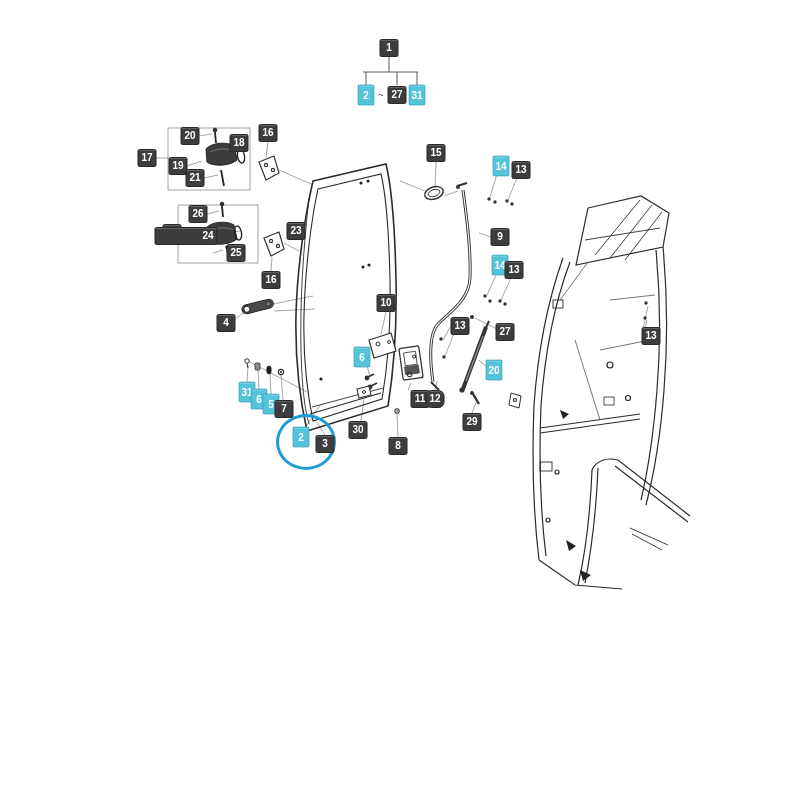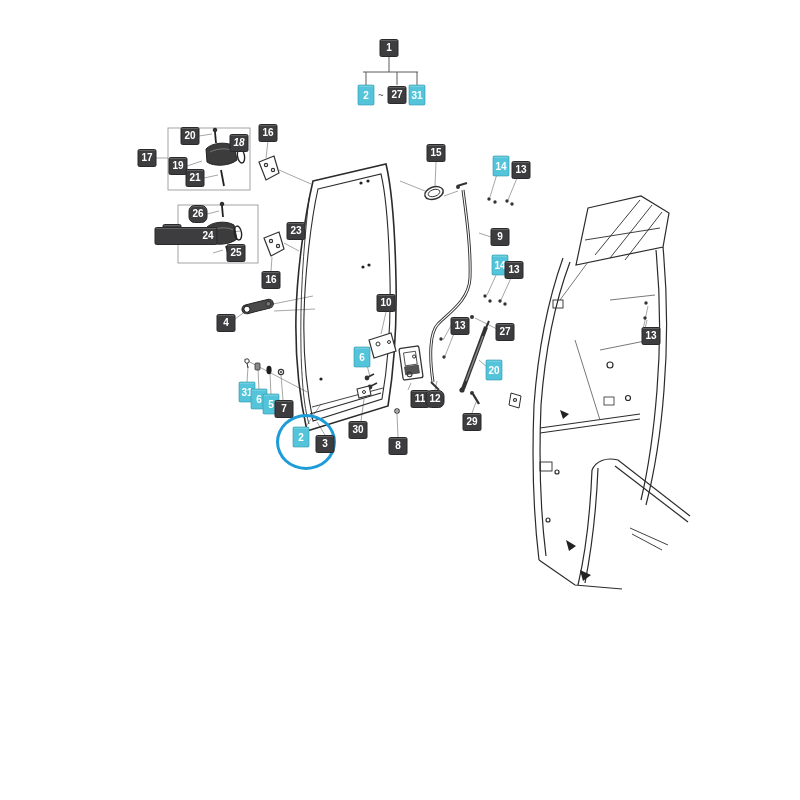--- a/index.html
+++ b/index.html
@@ -241,29 +241,29 @@
 
   <div id="highlight-circle" style="left: 276px; top: 414px; width: 54px; height: 50px;"></div>
 
   <div id="labels">
       <div class="lbl dark" style="left: 389px; top: 48px;">1</div>
       <div class="lbl cyan" style="left: 366px; top: 95px;">2</div>
       <div class="lbl plain" style="left: 381px; top: 95px;">~</div>
       <div class="lbl dark" style="left: 397px; top: 95px;">27</div>
       <div class="lbl cyan" style="left: 417px; top: 95px;">31</div>
       <div class="lbl dark" style="left: 190px; top: 136px;">20</div>
-      <div class="lbl dark" style="left: 239px; top: 143px; font-style: italic;">18</div>
+      <div class="lbl dark" style="left: 239px; top: 143px;">18</div>
       <div class="lbl dark" style="left: 268px; top: 133px;">16</div>
       <div class="lbl dark" style="left: 147px; top: 158px;">17</div>
       <div class="lbl dark" style="left: 178px; top: 166px;">19</div>
       <div class="lbl dark" style="left: 195px; top: 178px;">21</div>
       <div class="lbl dark" style="left: 436px; top: 153px;">15</div>
       <div class="lbl cyan" style="left: 501px; top: 166px;">14</div>
       <div class="lbl dark" style="left: 521px; top: 170px;">13</div>
-      <div class="lbl dark" style="left: 198px; top: 214px; border-radius: 6px;">26</div>
+      <div class="lbl dark" style="left: 198px; top: 214px;">26</div>
       <div class="lbl dark" style="left: 172px; top: 233px;">22</div>
       <div class="lbl dark" style="left: 186px; top: 236px; padding-left: 44px;">24</div>
       <div class="lbl dark" style="left: 249px; top: 231px; margin-left: 47px;">23</div>
       <div class="lbl dark" style="left: 204px; top: 253px; margin-left: 32px;">25</div>
       <div class="lbl dark" style="left: 500px; top: 237px;">9</div>
       <div class="lbl cyan" style="left: 500px; top: 265px;">14</div>
       <div class="lbl dark" style="left: 514px; top: 270px;">13</div>
       <div class="lbl dark" style="left: 271px; top: 280px;">16</div>
       <div class="lbl dark" style="left: 386px; top: 303px; text-align: right;">10</div>
       <div class="lbl dark" style="left: 226px; top: 323px;">4</div>

